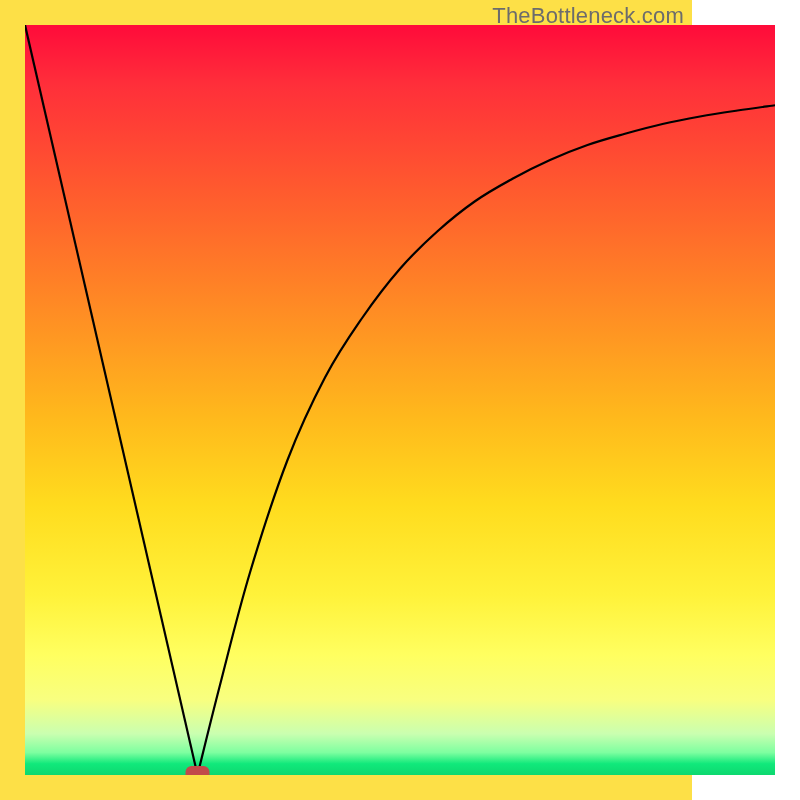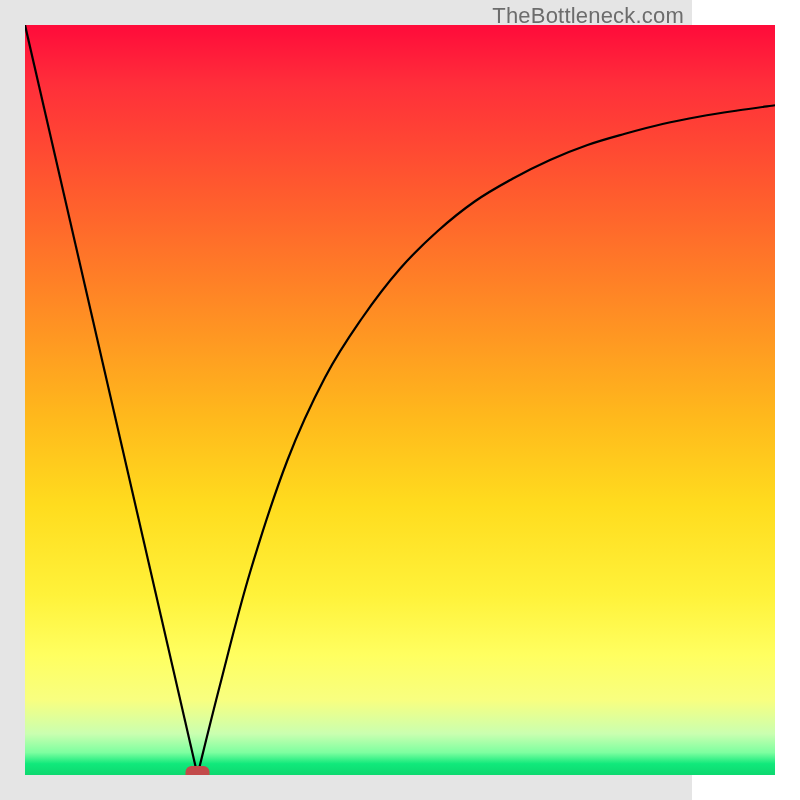--- a/index.html
+++ b/index.html
@@ -7,21 +7,21 @@
     padding: 0;
     width: 800px;
     height: 800px;
     overflow: hidden;
     font-family: Arial, Helvetica, sans-serif;
   }
   .frame {
     position: relative;
     width: 692px;
     height: 800px;
-    background: #e5e5e5;
+    background: #fde047;
   }
   .plot-area {
     position: absolute;
     left: 25px;
     top: 25px;
     width: 750px;
     height: 750px;
     
     background: linear-gradient(to bottom,
       #ff0b3a 0%,

